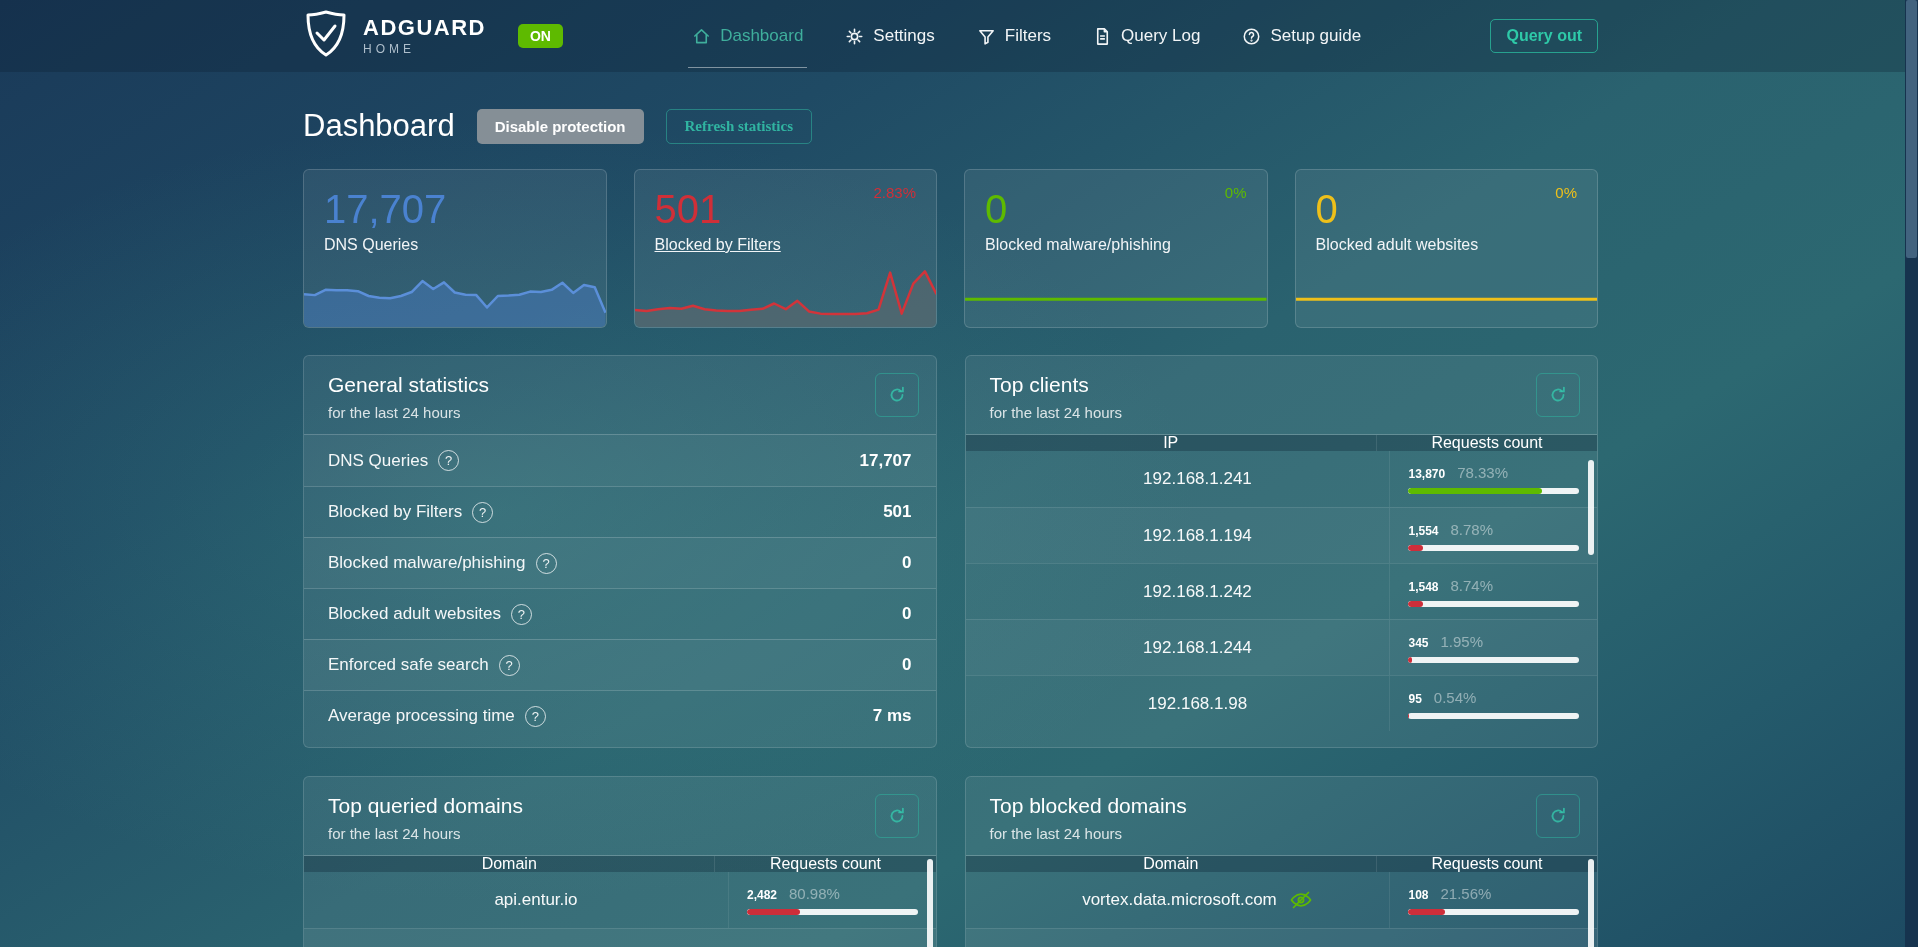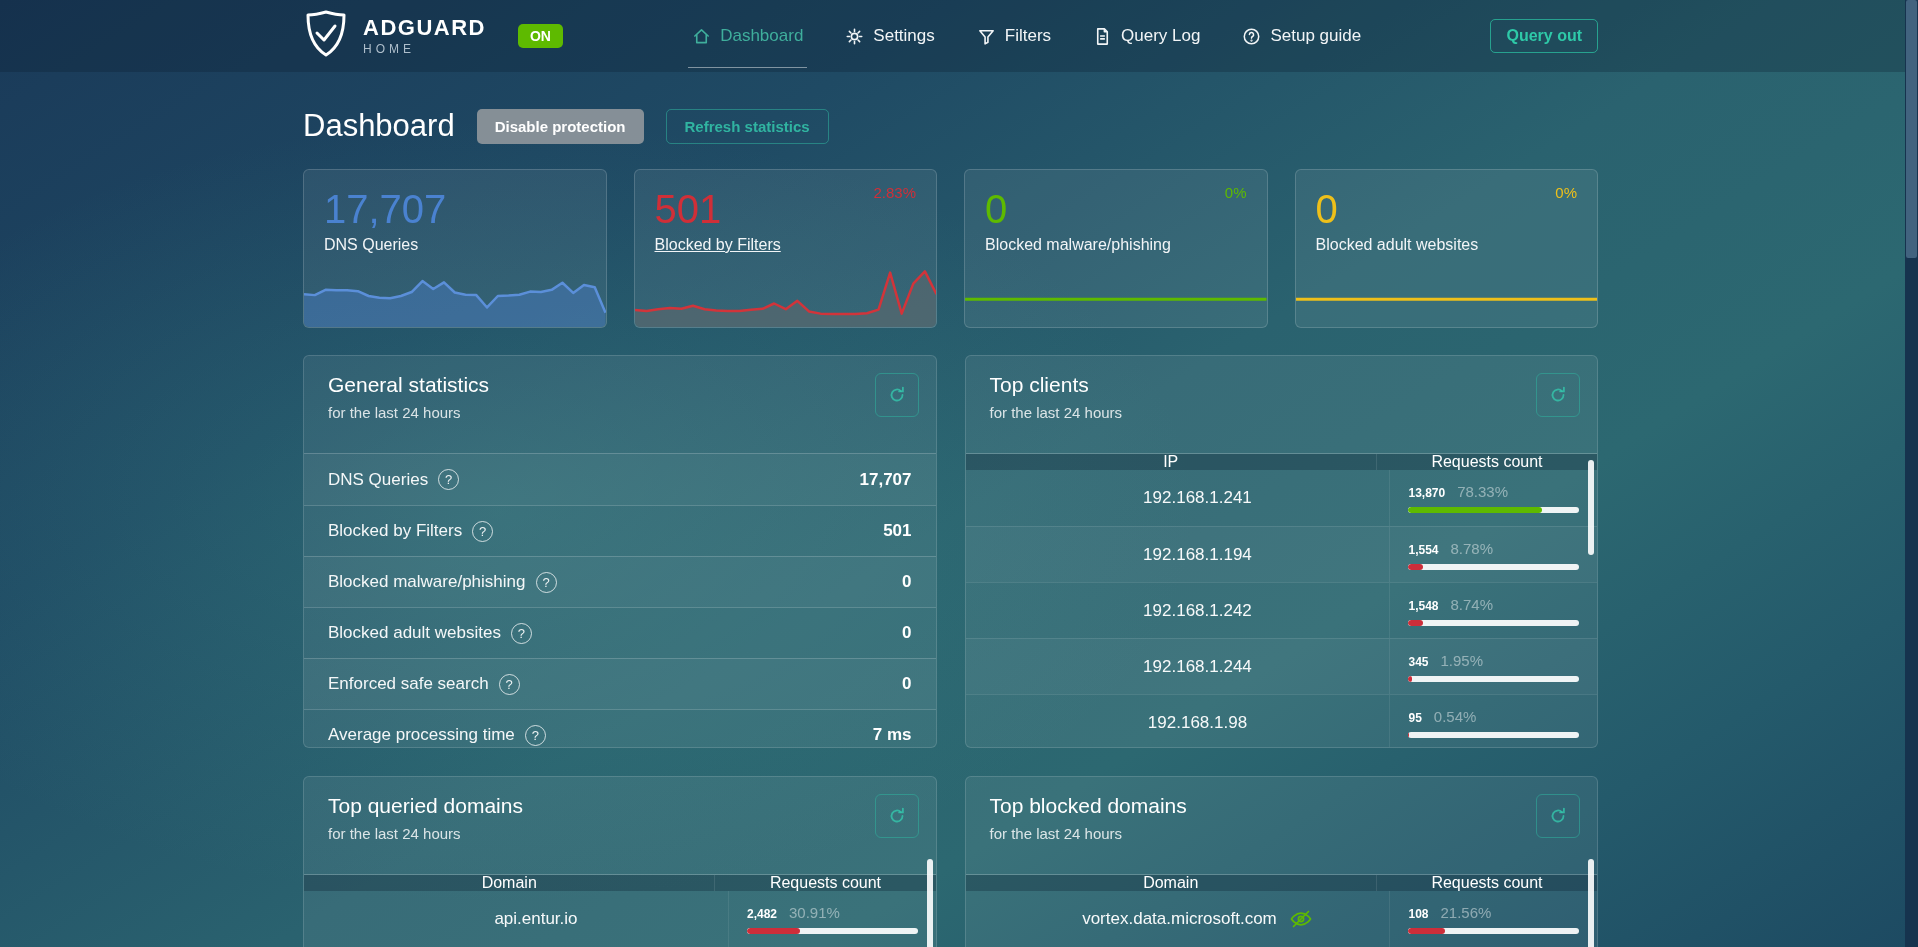--- a/index.html
+++ b/index.html
@@ -51,21 +51,21 @@
   
   .content { width:1295px; margin:36px 320px 0 303px; }
   .title-row { display:flex; align-items:center; gap:22px; }
   .page-title { font-size:31px; font-weight:400; color:#fff; }
   .btn-gray {
     background:rgba(142,150,155,0.92); border:none; color:#fff; font-weight:bold;
     font-size:15px; padding:9px 18px; border-radius:5px; font-family:inherit; cursor:pointer;
   }
   .btn-teal-outline {
     background:transparent; border:1px solid rgba(47,179,158,0.55); color:rgba(52,199,172,0.85);
-    font-weight:bold; font-size:15px; padding:8px 18px; border-radius:5px; font-family:Liberation Sans, sans-serif; cursor:pointer;
+    font-weight:bold; font-size:15px; padding:8px 18px; border-radius:5px; font-family:Liberation Serif, serif; cursor:pointer;
   }
   
   .cards { display:grid; grid-template-columns:repeat(4,1fr); gap:27px; height:159px; margin-top:25px; }
   .card {
     position:relative; background:rgba(255,255,255,0.07);
     border:1px solid rgba(255,255,255,0.16); border-radius:6px;
     padding:16px 20px; overflow:hidden;
   }
   .card-num { font-size:40px; line-height:1.15; font-weight:400; }
   .card-label { font-size:16px; color:#f2f5f7; margin-top:4px; display:inline-block; }
@@ -76,21 +76,21 @@
   .spark { position:absolute; left:0; right:0; bottom:0; width:100%; height:58px; display:block; }
   
   .panels { display:grid; grid-template-columns:1fr 1fr; gap:28px; margin-top:27px; }
   .panels.row1 .panel { height:393px; }
   .panels.row2 { margin-top:28px; }
   .panels.row2 .panel { height:420px; }
   .panel {
     position:relative; background:rgba(255,255,255,0.065);
     border:1px solid rgba(255,255,255,0.14); border-radius:6px; overflow:hidden;
   }
-  .panel-head { padding:17px 24px 15px; border-bottom:1px solid rgba(255,255,255,0.22); height:98px; }
+  .panel-head { padding:17px 24px 15px; border-bottom:1px solid rgba(255,255,255,0.22); height:79px; }
   .panel-title { font-size:21px; font-weight:400; color:#fff; }
   .panel-sub { font-size:15px; color:rgba(255,255,255,0.82); margin-top:7px; }
   .refresh-btn {
     position:absolute; top:17px; right:17px; width:44px; height:44px;
     border:1px solid rgba(47,179,158,0.55); border-radius:6px; background:transparent;
     color:rgba(52,199,172,0.8); display:flex; align-items:center; justify-content:center; cursor:pointer;
   }
   
   .srow {
     display:flex; align-items:center; height:51px; padding:0 24px;
@@ -390,21 +390,21 @@
           <div class="hcell h-count">Requests count</div>
         </div>
         <div id="tq-rows">
             <div class="trow">
               <div class="tcell tname">
                 <span>api.entur.io</span>
               </div>
               <div class="tcell tcount">
                 <div class="cline">
                   <span class="cval">2,482</span>
-                  <span class="cpct">30.91%</span>
+                  <span class="cpct">80.98%</span>
                 </div>
                 <div class="bar">
                   <div class="fill" style="width: 30.91%; background: rgb(205, 46, 58);"></div>
                 </div>
               </div>
             </div>
             <div class="trow partial"></div>
           </div>
         <div class="tscroll bottom"></div>
       </section>

